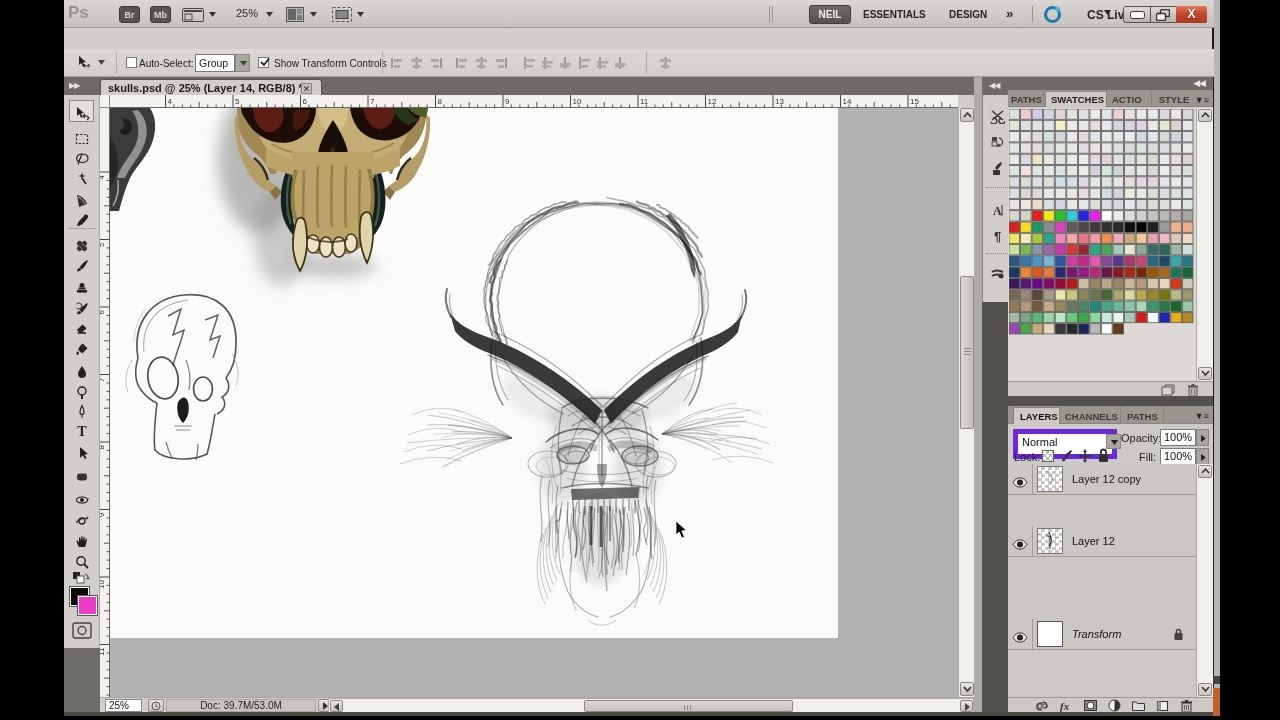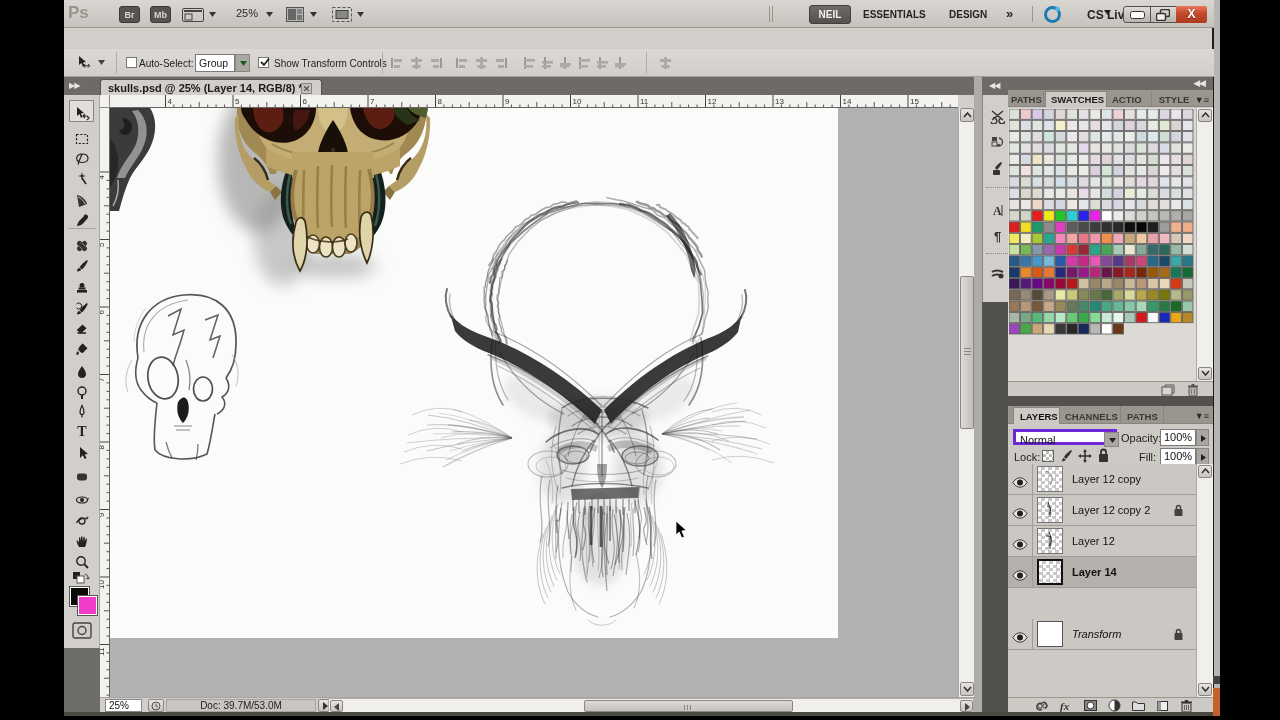--- a/index.html
+++ b/index.html
@@ -1221,21 +1221,21 @@
     <div class="abs" style="left:944px;top:396px;width:205px;height:10px;background:#53514d;"></div>
     <div class="abs" style="left:944px;top:406px;width:205px;height:307px;background:#cdcac5;">
       <div class="abs" style="left:0;top:0;width:205px;height:18px;background:#9a968f;border-bottom:1px solid #88847e;">
         <div class="abs" style="left:5px;top:1px;width:47px;height:17px;background:#cdcac5;border:1px solid #88847e;border-bottom:none;font-size:9.5px;font-weight:bold;color:#111;padding:3px 0 0 6px;">LAYERS</div>
         <div class="abs" style="left:57px;top:5px;font-size:9.5px;font-weight:bold;color:#3a3833;">CHANNELS</div>
         <div class="abs" style="left:119px;top:5px;font-size:9.5px;font-weight:bold;color:#3a3833;">PATHS</div>
         <div class="abs" style="left:112px;top:0px;width:1px;height:18px;background:#88847e;"></div>
         <div class="abs" style="left:155px;top:0px;width:1px;height:18px;background:#88847e;"></div>
         <div class="abs" style="right:4px;top:5px;font-size:9px;color:#2a2a2a;">▼≡</div>
       </div>
-      <div class="abs" style="left:5px;top:23px;width:104px;height:16px;background:#fff;border:3px solid #6d28d9;">
+      <div class="abs" style="left:5px;top:23px;width:104px;height:30px;background:#fff;border:5px solid #6d28d9;">
         <div class="abs" style="left:4px;top:2px;font-size:11px;color:#111;">Normal</div>
         <div class="abs graybox" style="left:88px;top:0px;width:15px;height:15px;line-height:0;">
           <div class="abs" style="left:4px;top:5px;line-height:0;"><svg width="7" height="5" viewBox="0 0 7 5">
               <path d="M0,0 L7,0 L3.5,5 Z" fill="#222"></path>
             </svg></div>
         </div>
       </div>
       <div class="abs" style="left:113px;top:26px;font-size:11px;color:#222;">Opacity:</div>
       <div class="abs" style="left:152px;top:23px;width:36px;height:17px;background:#fff;border:1px solid #7a7a7a;font-size:11px;color:#111;text-align:center;line-height:15px;">100%</div>
       <div class="abs graybox" style="left:188px;top:23px;width:13px;height:17px;">
@@ -1270,60 +1270,32 @@
               <circle cx="8" cy="5.5" r="3" fill="#222"></circle>
             </svg></div>
           <div class="abs" style="left:24px;top:0;width:1px;height:31px;background:#a09d98;"></div>
           <div class="abs" style="left:29px;top:2px;width:26px;height:26px;">
             <div style="position:absolute;left:0;top:0;width:26px;height:26px;background:conic-gradient(#c8c8c8 25%,#fff 25% 50%,#c8c8c8 50% 75%,#fff 75%);background-size:7px 7px;border:1px solid #777;"><svg width="24" height="24">
                 <path d="M8,4 C14,6 16,12 12,18" stroke="#888" fill="none"></path>
               </svg></div>
           </div>
           <div class="abs" style="left:64px;top:9px;font-size:11px;color:#111;text-align:center;">Layer 12 copy</div>
         </div>
-        <div class="abs" style="left:0;top:31px;width:188px;height:31px;background:transparent;border-bottom:1px solid #a09d98;">
-          <div class="abs" style="left:4px;top:10px;"><svg width="16" height="11" viewBox="0 0 16 11">
-              <path d="M1,5.5 C3,2 6,0.8 8,0.8 C10,0.8 13,2 15,5.5 C13,9 10,10.2 8,10.2 C6,10.2 3,9 1,5.5 Z" fill="#e8e6e2" stroke="#333"></path>
-              <circle cx="8" cy="5.5" r="3" fill="#222"></circle>
-            </svg></div>
-          <div class="abs" style="left:24px;top:0;width:1px;height:31px;background:#a09d98;"></div>
-          <div class="abs" style="left:29px;top:2px;width:26px;height:26px;">
-            <div style="position:absolute;left:0;top:0;width:26px;height:26px;background:conic-gradient(#c8c8c8 25%,#fff 25% 50%,#c8c8c8 50% 75%,#fff 75%);background-size:7px 7px;border:1px solid #777;"><svg width="24" height="24">
-                <path d="M10,4 L12,10 M9,8 C13,8 14,13 11,16 M12,10 L12,19" stroke="#333" fill="none"></path>
-              </svg></div>
-          </div>
-          <div class="abs" style="left:64px;top:9px;font-size:11px;color:#111;">Layer 12 copy 2</div>
-          <svg class="abs" style="left:165px;top:9px" width="11" height="13" viewBox="0 0 11 13">
-            <rect x="1.5" y="5" width="8" height="7" rx="1" fill="#44423e"></rect>
-            <path d="M3.5,5 L3.5,3.5 a2,2 0 0 1 4,0 L7.5,5" fill="none" stroke="#44423e" stroke-width="1.5"></path>
-          </svg>
-        </div>
         <div class="abs" style="left:0;top:62px;width:188px;height:31px;background:transparent;border-bottom:1px solid #a09d98;">
           <div class="abs" style="left:4px;top:10px;"><svg width="16" height="11" viewBox="0 0 16 11">
               <path d="M1,5.5 C3,2 6,0.8 8,0.8 C10,0.8 13,2 15,5.5 C13,9 10,10.2 8,10.2 C6,10.2 3,9 1,5.5 Z" fill="#e8e6e2" stroke="#333"></path>
               <circle cx="8" cy="5.5" r="3" fill="#222"></circle>
             </svg></div>
           <div class="abs" style="left:24px;top:0;width:1px;height:31px;background:#a09d98;"></div>
           <div class="abs" style="left:29px;top:2px;width:26px;height:26px;">
             <div style="position:absolute;left:0;top:0;width:26px;height:26px;background:conic-gradient(#c8c8c8 25%,#fff 25% 50%,#c8c8c8 50% 75%,#fff 75%);background-size:7px 7px;border:1px solid #777;"><svg width="24" height="24">
                 <path d="M11,3 L13,9 M8,7 C14,6 15,13 11,17 M12,9 L12,20" stroke="#222" fill="none"></path>
               </svg></div>
           </div>
           <div class="abs" style="left:64px;top:9px;font-size:11px;color:#111;">Layer 12</div>
-        </div>
-        <div class="abs" style="left:0;top:93px;width:188px;height:31px;background:#b4b1ac;border-bottom:1px solid #a09d98;">
-          <div class="abs" style="left:4px;top:10px;"><svg width="16" height="11" viewBox="0 0 16 11">
-              <path d="M1,5.5 C3,2 6,0.8 8,0.8 C10,0.8 13,2 15,5.5 C13,9 10,10.2 8,10.2 C6,10.2 3,9 1,5.5 Z" fill="#e8e6e2" stroke="#333"></path>
-              <circle cx="8" cy="5.5" r="3" fill="#222"></circle>
-            </svg></div>
-          <div class="abs" style="left:24px;top:0;width:1px;height:31px;background:#a09d98;"></div>
-          <div class="abs" style="left:29px;top:2px;width:26px;height:26px;">
-            <div style="position:absolute;left:0;top:0;width:26px;height:26px;background:conic-gradient(#c8c8c8 25%,#fff 25% 50%,#c8c8c8 50% 75%,#fff 75%);background-size:7px 7px;border:2px solid #111;"></div>
-          </div>
-          <div class="abs" style="left:64px;top:9px;font-size:11px;color:#111;font-weight:bold;">Layer 14</div>
         </div>
         <div class="abs" style="left:0;top:155px;width:188px;height:31px;background:transparent;border-bottom:1px solid #a09d98;">
           <div class="abs" style="left:4px;top:10px;"><svg width="16" height="11" viewBox="0 0 16 11">
               <path d="M1,5.5 C3,2 6,0.8 8,0.8 C10,0.8 13,2 15,5.5 C13,9 10,10.2 8,10.2 C6,10.2 3,9 1,5.5 Z" fill="#e8e6e2" stroke="#333"></path>
               <circle cx="8" cy="5.5" r="3" fill="#222"></circle>
             </svg></div>
           <div class="abs" style="left:24px;top:0;width:1px;height:31px;background:#a09d98;"></div>
           <div class="abs" style="left:29px;top:2px;width:26px;height:26px;">
             <div style="position:absolute;left:0;top:0;width:26px;height:26px;background:#fff;border:1px solid #555;"></div>
           </div>

